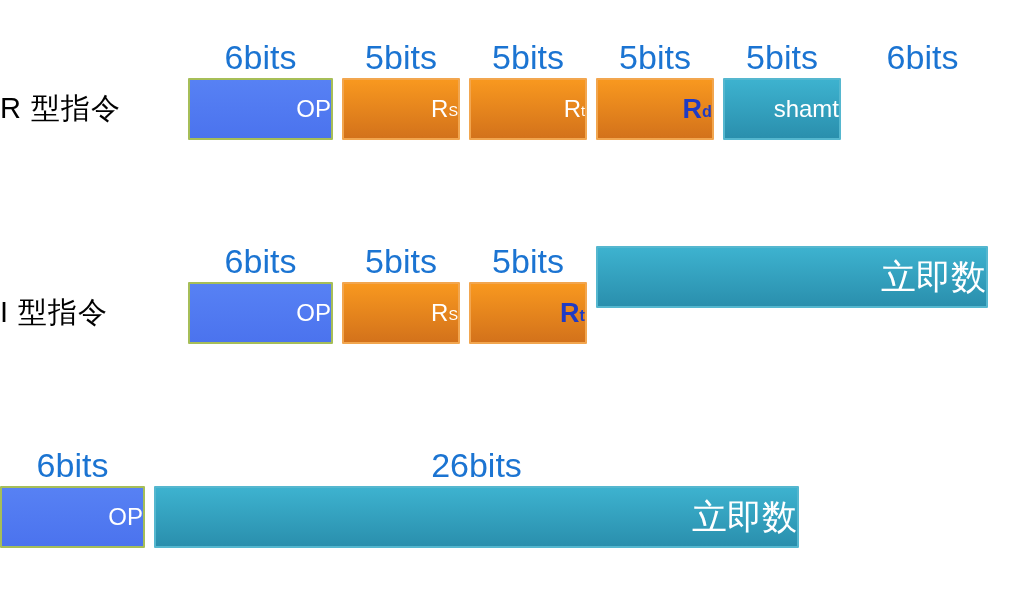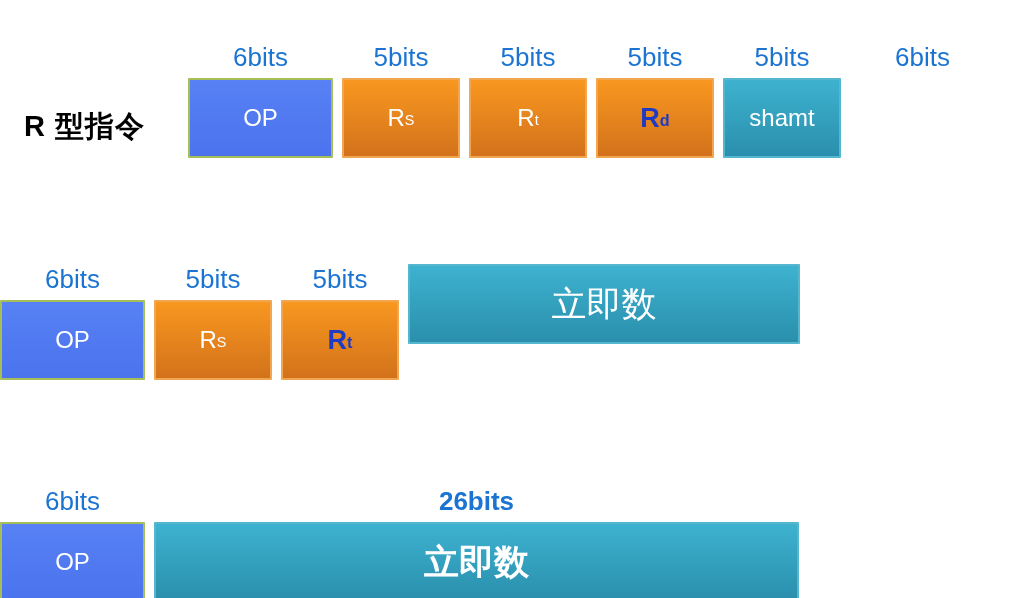--- a/index.html
+++ b/index.html
@@ -8,35 +8,34 @@
     font-family:"Liberation Sans", sans-serif;
   }
   #diagram{position:relative;width:1032px;height:598px;}
   .row{display:flex;align-items:flex-end;}
   .row-1{margin-top:42px;}
   .row-2{margin-top:106px;}
   .row-3{margin-top:106px;}
   .row-label{
     width:188px;height:62px;box-sizing:border-box;
     display:flex;align-items:center;
-    padding-left:24px;
-    font-size:29px;font-weight:bold;color:var(--row-label,#000);
+    font-size:29px;font-weight:normal;color:var(--row-label,#000);
     letter-spacing:1px;
     white-space:nowrap;
   }
   .fields{display:flex;gap:9px;}
   .field{display:flex;flex-direction:column;}
   .bits{
     height:30px;margin-bottom:6px;
     display:flex;align-items:center;justify-content:center;
-    font-size:26px;color:var(--bits-label,#1B74D2);
+    font-size:34px;color:var(--bits-label,#1B74D2);
   }
   .box{
-    height:80px;box-sizing:border-box;border-radius:1px;
-    display:flex;align-items:center;justify-content:center;
+    height:62px;box-sizing:border-box;border-radius:1px;
+    display:flex;align-items:center;justify-content:flex-end;
     font-size:24px;color:var(--box-text,#fff);
   }
   .box sub{font-size:0.60em;line-height:0;transform:translateY(0.15em);}
   .box.blue{
     background:linear-gradient(180deg,var(--blue-box-top,#5781F4),var(--blue-box-bottom,#4B73EE));
     border:2px solid var(--blue-box-border,#A6BE58);
   }
   .box.orange{
     background:linear-gradient(180deg,var(--orange-box-top,#F8981F),var(--orange-box-bottom,#D3721B));
     border:2px solid var(--orange-box-border,#F2A64F);
@@ -47,21 +46,21 @@
   }
   .box.emphasis{
     color:var(--emphasis-text,#1F3BC4);
     font-weight:bold;font-size:27px;
   }
   .box.cjk{font-size:35px;}
   
   .w-6bits{width:145px;}
   .w-5bits{width:118px;}
   .w-16bits{width:392px;}
-  .w-26bits{width:645px;font-weight:bold;}
+  .w-26bits{width:645px;}
 </style>
 </head>
 <body>
 
 <div id="diagram">
     <div class="row row-1">
       <div class="row-label">R 型指令</div>
       <div class="fields">
         <div class="field w-6bits">
           <div class="bits">6bits</div>
@@ -95,20 +94,21 @@
           <div class="box teal">
             <span>shamt</span>
           </div>
         </div>
         <div class="field w-6bits">
           <div class="bits">6bits</div>
         </div>
       </div>
     </div>
     <div class="row row-2">
+      <div class="row-label">I 型指令</div>
       <div class="fields">
         <div class="field w-6bits">
           <div class="bits">6bits</div>
           <div class="box blue">
             <span>OP</span>
           </div>
         </div>
         <div class="field w-5bits">
           <div class="bits">5bits</div>
           <div class="box orange">

